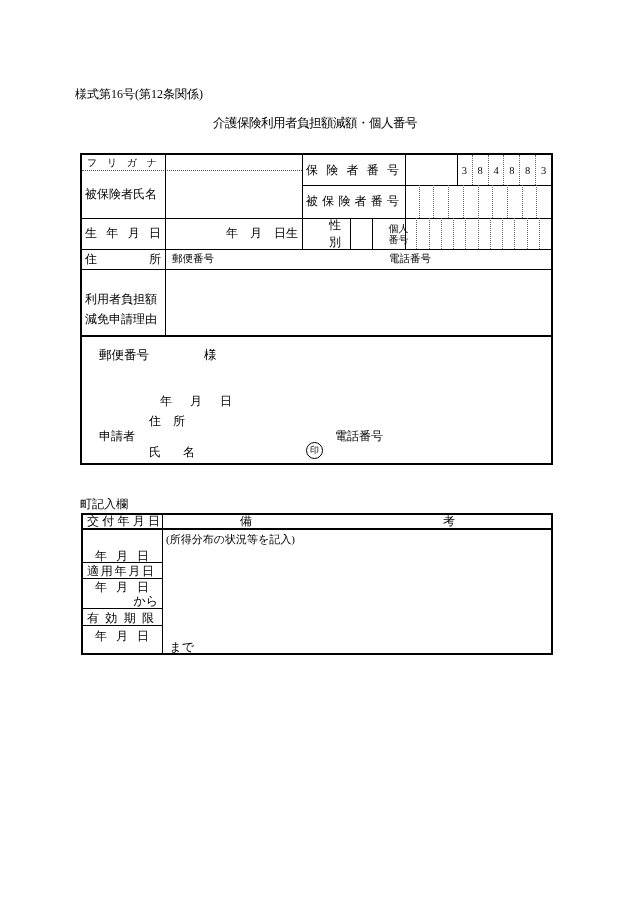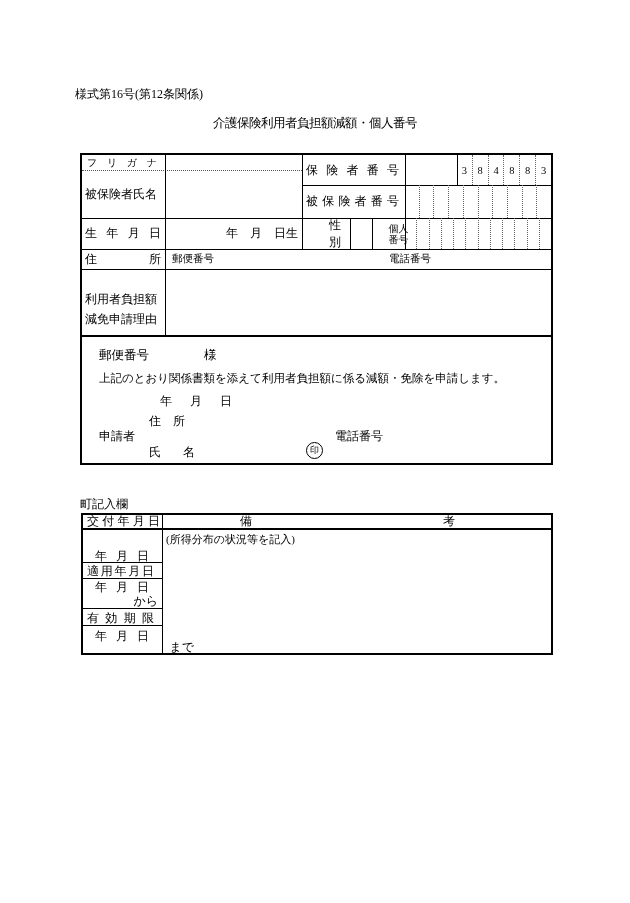--- a/index.html
+++ b/index.html
@@ -138,21 +138,20 @@
     </div>
 
     <div class="cell" style="left:0;top:114px;width:83px;height:80px;padding-left:3px;">
       <span style="width:76px;line-height:20px;">利用者負担額減免申請理由</span>
     </div>
     <div class="cell" style="left:84px;top:114px;right:0;height:66px;"></div>
 
     <div class="abs" style="left:0;top:182px;right:0;bottom:0;">
       <div class="abs" style="left:17px;top:10px;font-size:12.5px;">郵便番号</div>
       <div class="abs" style="left:122px;top:10px;font-size:12.5px;">様</div>
-      <div class="abs" style="left:17px;top:34px;font-size:11.5px;">上記のとおり関係書類を添えて利用者負担額に係る減額・免除を申請します。</div>
       <div class="abs jfy" style="left:78px;top:56px;width:72px;">
           <span>年</span>
           <span>月</span>
           <span>日</span>
         </div>
       <div class="abs jfy" style="left:67px;top:76px;width:36px;">
           <span>住</span>
           <span>所</span>
         </div>
       <div class="abs" style="left:17px;top:91px;">申請者</div>

